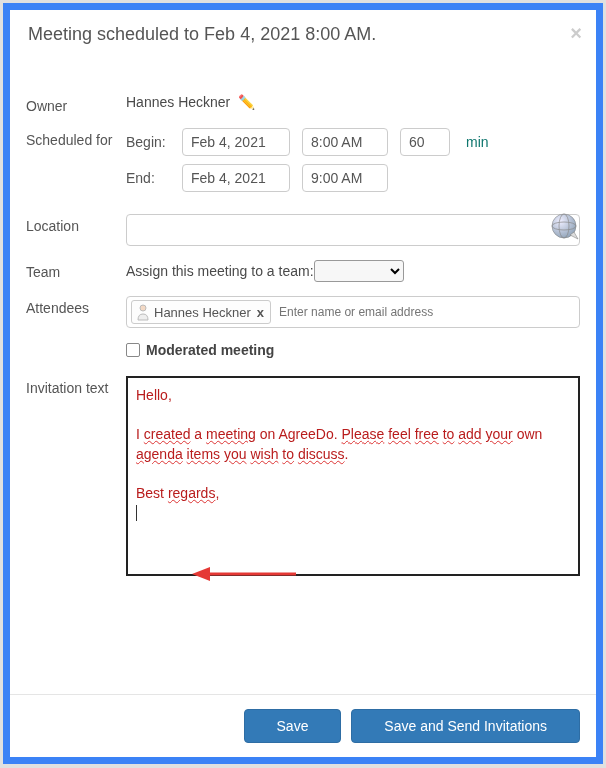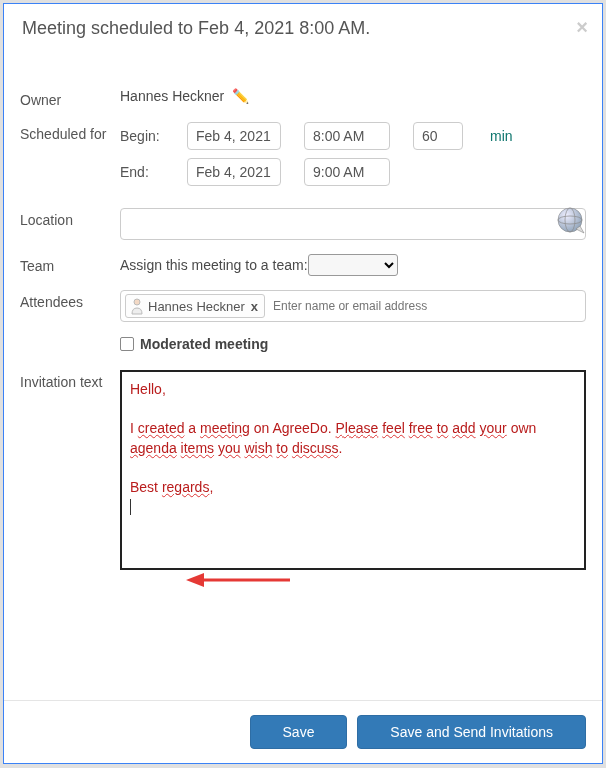--- a/index.html
+++ b/index.html
@@ -8,21 +8,21 @@
     font-family: "Segoe UI", "Helvetica Neue", Arial, sans-serif;
     font-size: 14px;
     color: #4a4a4a;
     background: #e0e0e0;
     width: 606px;
     height: 768px;
     position: relative;
   }
   .modal {
     background: #fff;
-    border: 1px solid #3b82f6;
+    border: 7px solid #3b82f6;
     width: 600px;
     height: 761px;
     margin: 3px auto;
     position: relative;
     display: flex;
     flex-direction: column;
   }
   .modal-header {
     padding: 14px 18px;
     border-bottom: 1px solid #eee0;
@@ -62,36 +62,36 @@
   .val {
     flex: 1;
   }
   .edit-icon {
     margin-left: 4px;
     font-size: 14px;
   }
   .sched-line {
     display: flex;
     align-items: center;
-    gap: 23px;
+    gap: 12px;
     margin-bottom: 8px;
   }
   .sched-sub {
     width: 44px;
     color: #555;
   }
   .txtin {
     border: 1px solid #ccc;
     border-radius: 4px;
     padding: 5px 8px;
     font-size: 14px;
     color: #555;
     font-family: inherit;
   }
-  .txtin.date { width: 94px; }
+  .txtin.date { width: 108px; }
   .txtin.time { width: 86px; }
   .txtin.dur  { width: 50px; text-align:left;}
   .min-label { color:#0f766e; margin-left:4px;}
   .location-wrap {
     position: relative;
     flex:1;
   }
   .location-input {
     width: 100%;
     border: 1px solid #ccc;

